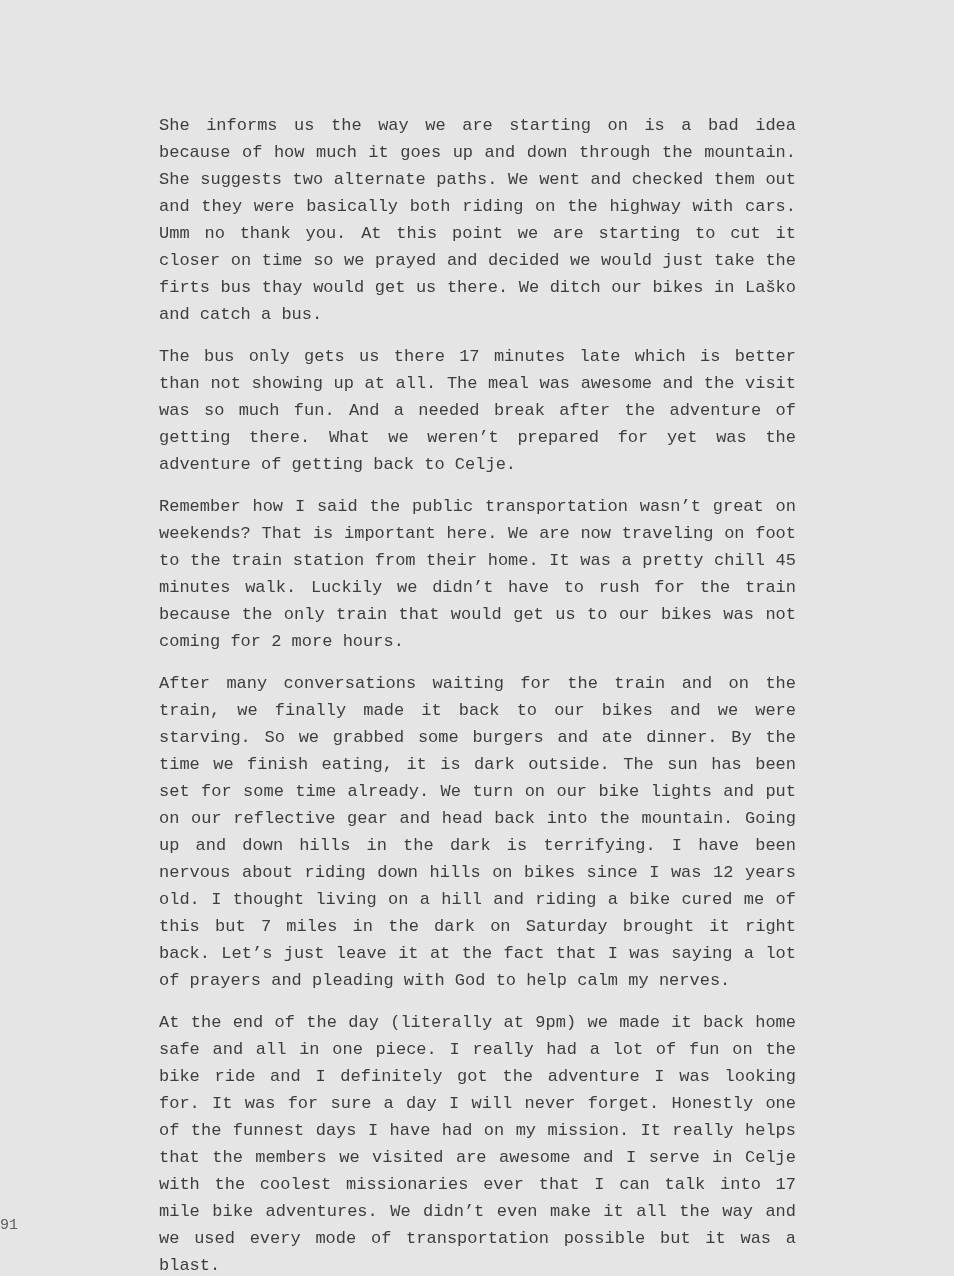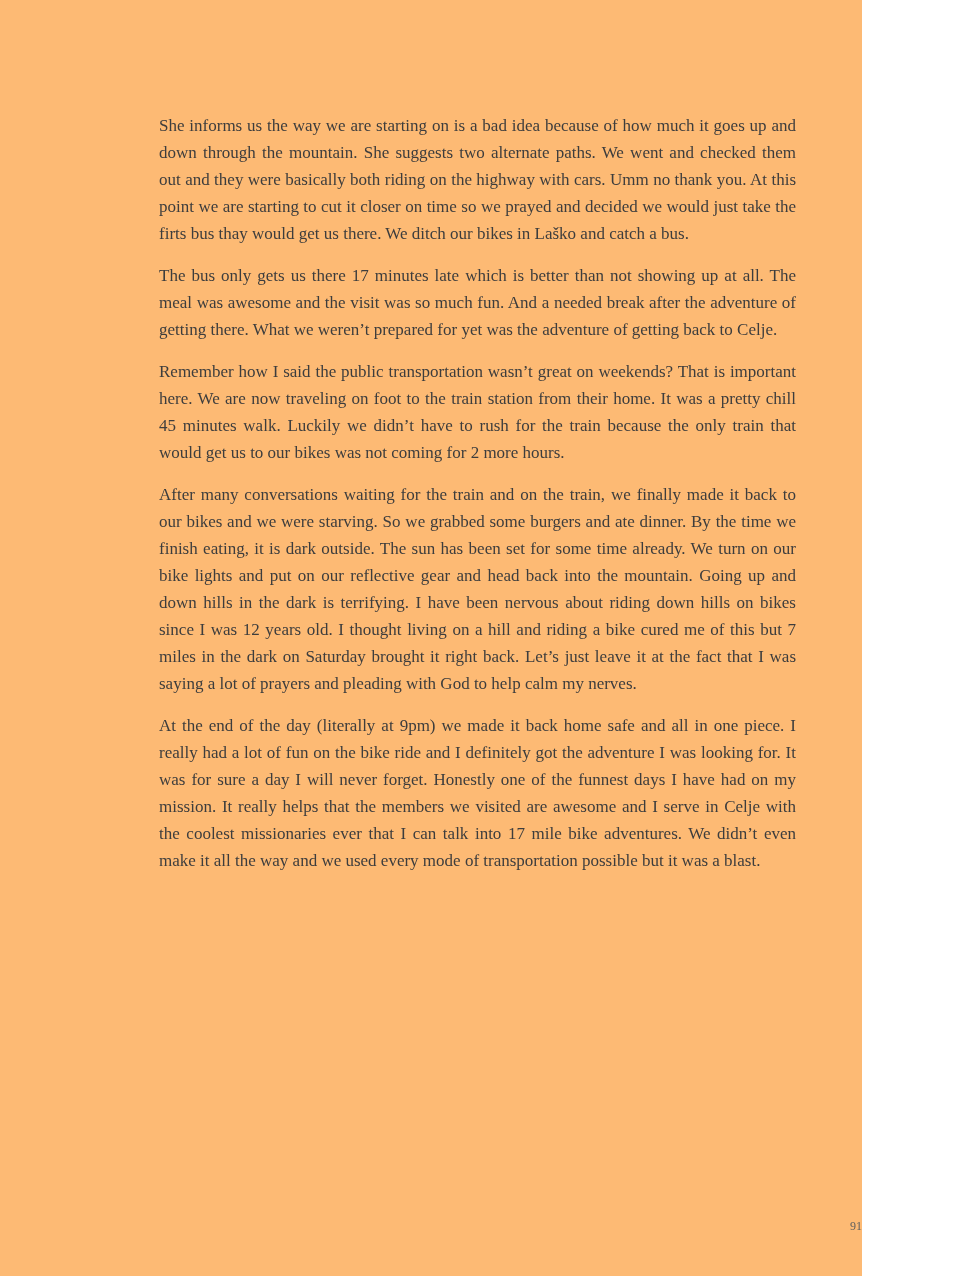--- a/index.html
+++ b/index.html
@@ -2,26 +2,26 @@
 <html><head>
 <meta charset="utf-8">
 <style>
   html, body {
     margin: 0;
     padding: 0;
     background: #ffffff;
   }
   .page {
     position: relative;
-    width: 862px;
+    width: 954px;
     height: 1276px;
-    background: #fdba74;
+    background: #e5e5e5;
     box-sizing: border-box;
     overflow: hidden;
-    font-family: Liberation Serif, serif;
+    font-family: Liberation Mono, monospace;
   }
   .content {
     position: absolute;
     top: 112px;
     left: 159px;
     width: 637px;
   }
   .content p {
     margin: 0 0 15px 0;
     font-size: 17px;
@@ -31,22 +31,22 @@
     text-justify: inter-word;
   }
   .content p.short {
     text-align: left;
   }
   .page-number {
     position: absolute;
     top: 1217px;
     left: 0;
     width: 100%;
-    text-align: right;
-    font-size: 12px;
+    text-align: left;
+    font-size: 15px;
     line-height: 18px;
     color: #5f5f5f;
   }
 </style>
 </head>
 <body>
 
 <div class="page">
   <div class="content">
     <p>She informs us the way we are starting on is a bad idea because of how much it goes up and down through the mountain. She suggests two alternate paths. We went and checked them out and they were basically both riding on the highway with cars. Umm no thank you. At this point we are starting to cut it closer on time so we prayed and decided we would just take the firts bus thay would get us there. We ditch our bikes in Laško and catch a bus.</p>

